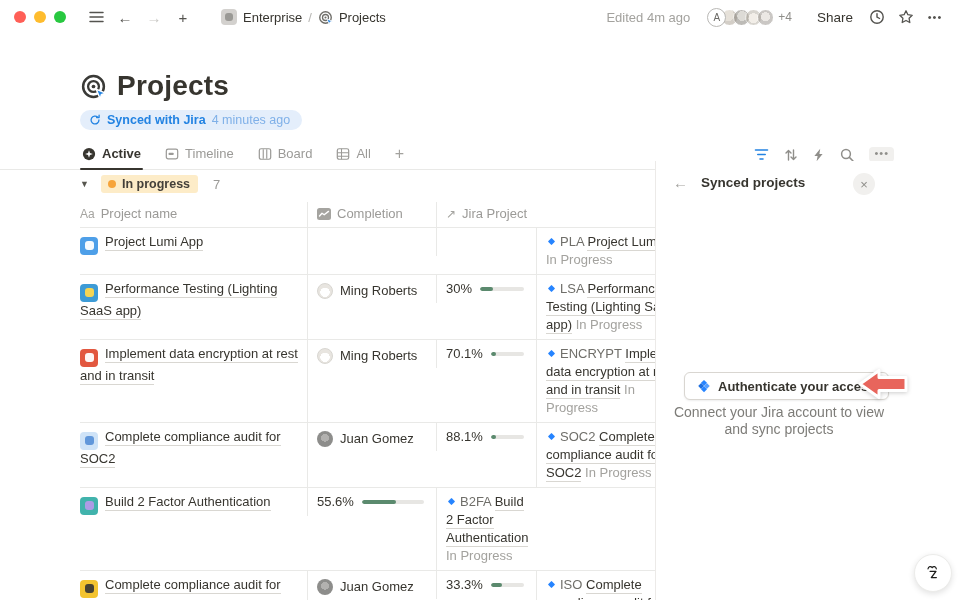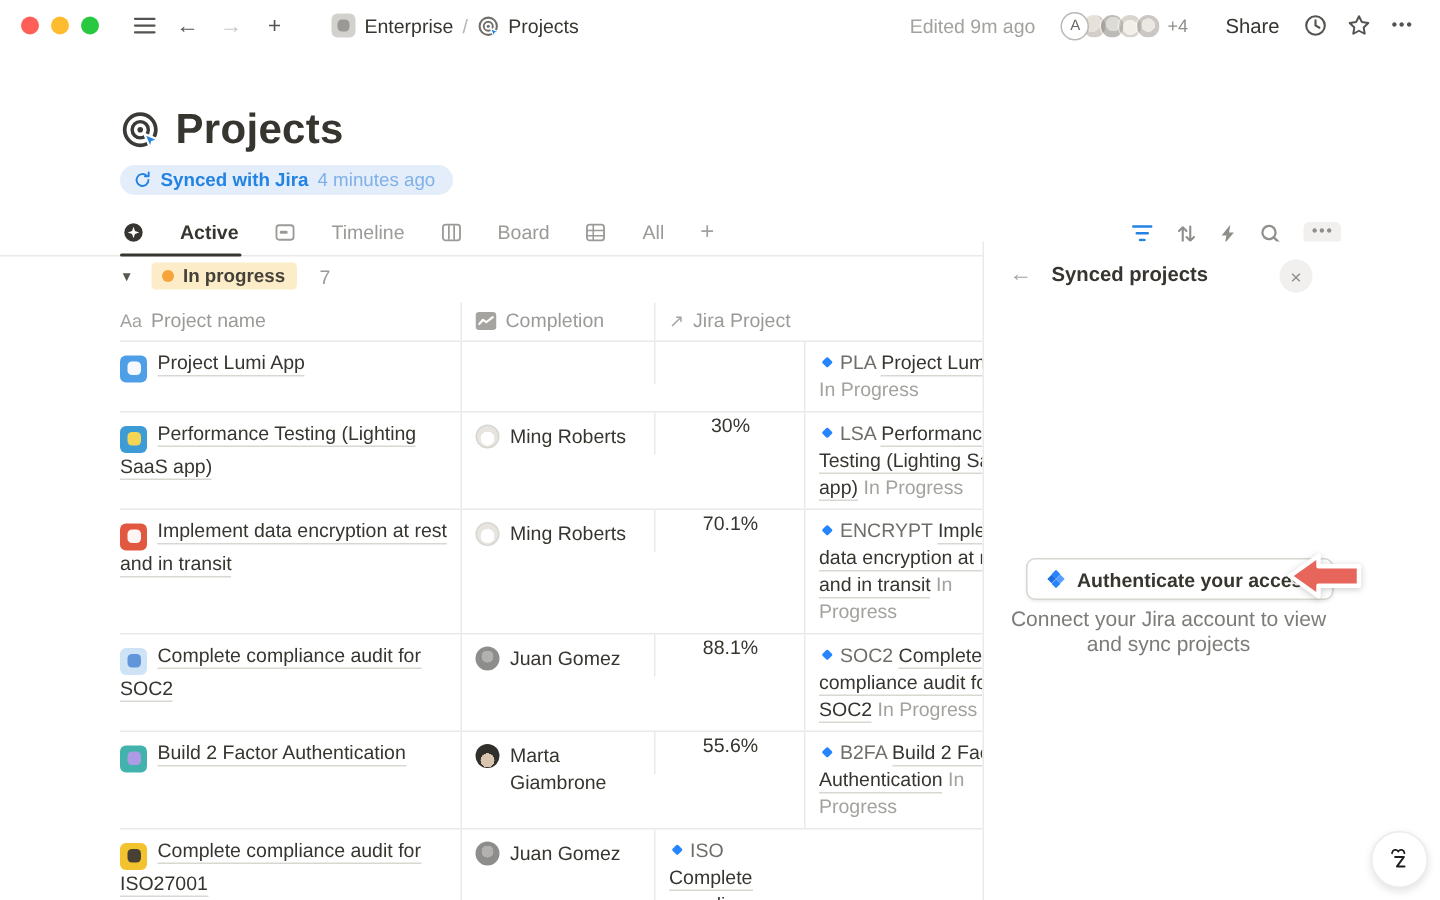--- a/index.html
+++ b/index.html
@@ -38,21 +38,21 @@
   .share{ font-size:13.5px; margin-right:6px; }
   
   .title-row{ display:flex; align-items:center; gap:10px; margin:36px 0 0 80px; }
   .page-title{ font-size:28px; font-weight:700; letter-spacing:.2px; color:#37352f; }
   .synced-pill{ display:inline-flex; align-items:center; gap:6px; margin:8px 0 0 80px;
     background:#e4eefb; border-radius:12px; padding:3px 12px 3px 9px; font-size:12.5px; }
   .synced-label{ color:var(--accent); font-weight:700; }
   .synced-time{ color:#7fb0e8; }
   
   .tabs-row{ position:relative; display:flex; align-items:flex-end; margin-top:10px; padding:0 66px 0 80px; height:30px; border-bottom:1px solid var(--border); }
-  .tab{ display:flex; align-items:center; gap:24px; font-size:13px; color:var(--gray); padding:5px 2px 8px; margin-right:20px; position:relative; }
+  .tab{ display:flex; align-items:center; gap:6px; font-size:13px; color:var(--gray); padding:5px 2px 8px; margin-right:20px; position:relative; }
   .tab.active{ color:#37352f; font-weight:700; }
   .tab.active::after{ content:""; position:absolute; left:0; right:0; bottom:-1px; height:2px; background:#37352f; border-radius:1px; }
   .tab-add{ color:#a3a29e; font-size:16px; padding-bottom:6px; }
   .view-tools{ margin-left:auto; display:flex; align-items:center; gap:15px; padding-bottom:7px; }
   .vtico{ display:flex; align-items:center; justify-content:center; }
   .more-pill{ background:#f1f0ee; border-radius:4px; padding:1px 5px 4px; color:#8f8e8a; font-size:11px; letter-spacing:1px; line-height:10px; }
   
   .table-wrap{ position:absolute; left:80px; top:165px; width:575px; bottom:0; overflow:hidden; }
   .table-inner{ width:616px; }
   .group-row{ display:flex; align-items:center; gap:9px; height:26px; margin-top:6px; }
@@ -69,21 +69,21 @@
   .cell{ padding:5px 8px 5px 0; }
   .cell+.cell{ border-left:1px solid var(--border); padding-left:9px; }
   .proj-icon{ display:inline-flex; align-items:center; justify-content:center; width:18px; height:18px; border-radius:4px; vertical-align:-4px; margin-right:7px; }
   .glyph{ width:9px; height:9px; border-radius:3px; opacity:.95; }
   .pname{ border-bottom:1px solid #d9d7d2; padding-bottom:1px; }
   .c-owner{ display:flex; align-items:flex-start; gap:7px; padding-top:7px; }
   .avatar{ width:16px; height:16px; border-radius:50%; flex:none; margin-top:1px; }
   .av-light{ background:radial-gradient(circle at 50% 60%,#ffffff 0 42%,#e8e5e0 43%); border:1px solid #d8d6d1; }
   .av-gray{ background:radial-gradient(circle at 50% 42%,#b2b1af 0 32%,#8d8d8b 33%); }
   .av-dark{ background:radial-gradient(circle at 50% 68%,#d9c4ae 0 34%,#312f2c 35%); }
-  .c-comp{ display:flex; align-items:center; gap:8px; padding-top:0; padding-bottom:0; height:28px;flex-direction:column; }
+  .c-comp{ display:flex; align-items:center; gap:8px; padding-top:0; padding-bottom:0; height:28px; }
   .cbar{ flex:1; height:4px; border-radius:2px; background:#e7e6e3; overflow:hidden; margin-right:4px; }
   .cfill{ display:block; height:100%; border-radius:2px; background:var(--green); }
   .jdiamond{ display:inline-block; vertical-align:-1px; margin-right:3px; }
   .jkey{ color:#6f6e69; }
   .jtitle{ border-bottom:1px solid #d9d7d2; padding-bottom:1px; }
   .jstatus{ color:#a3a29e; }
   
   .panel{ position:absolute; left:655px; top:161px; right:0; bottom:0; background:#fff; border-left:1px solid #eceae8; z-index:5; }
   .panel-head{ display:flex; align-items:center; padding:13px 16px 0 17px; }
   .pback{ color:#a3a29e; font-size:15px; margin-right:13px; }
@@ -124,21 +124,21 @@
       <svg width="15" height="15" viewBox="0 0 26 26">
           <circle cx="13" cy="13" r="10" fill="none" stroke="#6f6e69" stroke-width="2.4"></circle>
           <circle cx="13" cy="13" r="5.2" fill="none" stroke="#6f6e69" stroke-width="2.2"></circle>
           <circle cx="13" cy="13" r="1.8" fill="#6f6e69"></circle>
           <path d="M15.5 15.5 L25 19.5 L20.6 20.8 L19.5 25 Z" fill="#2383e2" stroke="#fff" stroke-width="1.4"></path>
         </svg>
     </span>
     <span>Projects</span>
   </div>
   <div class="spacer"></div>
-  <span class="edited">Edited 9m ago</span>
+  <span class="edited">Edited 4m ago</span>
   <div class="avgroup">
     <span class="av0">A</span>
     <span class="avn avn1"></span>
     <span class="avn avn2"></span>
     <span class="avn avn3"></span>
     <span class="avn avn4"></span>
     <span class="plus4">+4</span>
   </div>
   <span class="share">Share</span>
   <span class="tbico">
@@ -326,41 +326,43 @@
             </span>
           </div>
           <div class="cell c-jira"><span class="jdiamond"><svg width="11" height="11" viewBox="0 0 16 16">
                 <rect x="4.2" y="4.2" width="7.6" height="7.6" rx="1.2" transform="rotate(45 8 8)" fill="#2684FF"></rect>
               </svg></span><span class="jkey">SOC2</span> <span class="jtitle">Complete compliance audit for SOC2</span> <span class="jstatus">In Progress</span></div>
         </div>
         <div class="trow">
           <div class="cell c-name"><span class="proj-icon" style="background: rgb(65, 179, 172);">
               <span class="glyph" style="background: rgb(179, 154, 232);"></span>
             </span><span class="pname">Build 2 Factor Authentication</span></div>
-          <div class="cell c-owner">
-            <span class="avatar av-dark"></span>
-            <span class="oname">Marta Giambrone</span>
-          </div>
           <div class="cell c-comp">
             <span class="clabel">55.6%</span>
             <span class="cbar">
               <span class="cfill" style="width: 55.6%;"></span>
             </span>
           </div>
           <div class="cell c-jira"><span class="jdiamond"><svg width="11" height="11" viewBox="0 0 16 16">
                 <rect x="4.2" y="4.2" width="7.6" height="7.6" rx="1.2" transform="rotate(45 8 8)" fill="#2684FF"></rect>
               </svg></span><span class="jkey">B2FA</span> <span class="jtitle">Build 2 Factor Authentication</span> <span class="jstatus">In Progress</span></div>
         </div>
         <div class="trow">
           <div class="cell c-name"><span class="proj-icon" style="background: rgb(243, 195, 47);">
               <span class="glyph" style="background: rgb(60, 58, 51);"></span>
             </span><span class="pname">Complete compliance audit for ISO27001</span></div>
           <div class="cell c-owner">
             <span class="avatar av-gray"></span>
             <span class="oname">Juan Gomez</span>
+          </div>
+          <div class="cell c-comp">
+            <span class="clabel">33.3%</span>
+            <span class="cbar">
+              <span class="cfill" style="width: 33.3%;"></span>
+            </span>
           </div>
           <div class="cell c-jira"><span class="jdiamond"><svg width="11" height="11" viewBox="0 0 16 16">
                 <rect x="4.2" y="4.2" width="7.6" height="7.6" rx="1.2" transform="rotate(45 8 8)" fill="#2684FF"></rect>
               </svg></span><span class="jkey">ISO</span> <span class="jtitle">Complete compliance audit for ISO27001</span> <span class="jstatus">In Progress</span></div>
         </div>
       </div>
   </div>
 </div>
 
 

